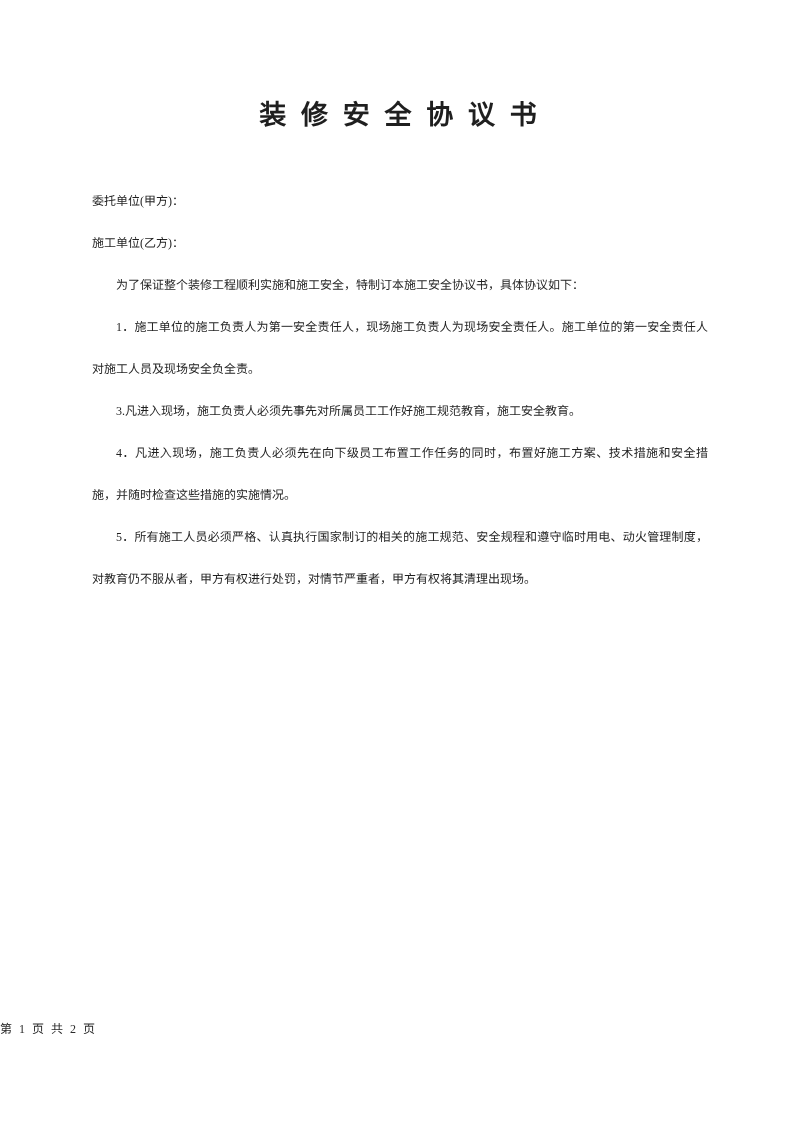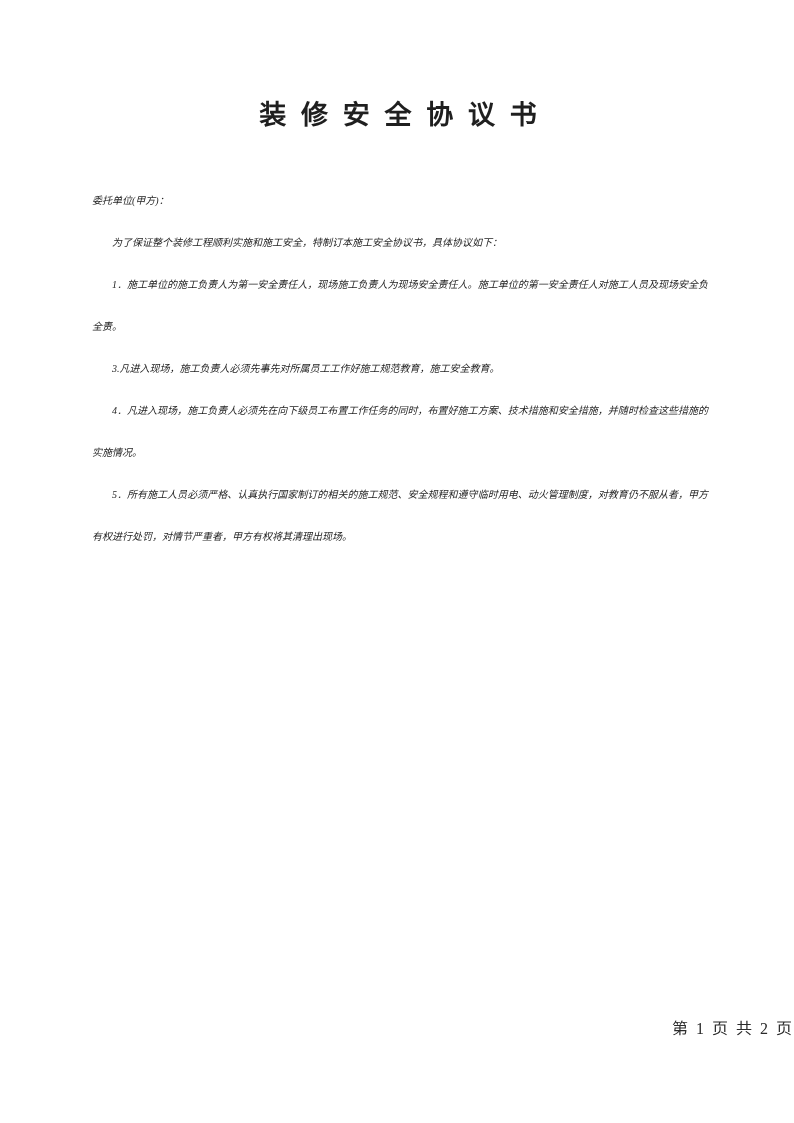--- a/index.html
+++ b/index.html
@@ -26,50 +26,50 @@
     margin-top: 97px;
     margin-bottom: 47px;
     font-size: 27px;
     font-weight: bold;
     line-height: 36px;
     text-align: center;
     letter-spacing: 4px;
     white-space: nowrap;
   }
   .para {
-    font-size: 10px;
+    font-size: 12px;
     line-height: 42px;
     text-align: justify;
     text-justify: inter-ideograph;
-    font-style: italic;
   }
   .para.indent {
     text-indent: 2em;
   }
   .footer {
     position: absolute;
     left: 0;
     right: 0;
     top: 1021px;
-    text-align: right;
-    font-size: 16px;
+    text-align: left;
+    font-size: 12px;
     line-height: 16px;
     letter-spacing: 2px;
     color: #2a2a2a;
   }
 </style>
 </head>
 <body>
 
 <div class="page">
   <div class="content">
     <h1 class="doc-title">装 修 安 全 协 议 书</h1>
 
     <p class="para">委托单位(甲方)：</p>
 
+    <p class="para">施工单位(乙方)：</p>
 
     <p class="para indent">为了保证整个装修工程顺利实施和施工安全，特制订本施工安全协议书，具体协议如下：</p>
 
     <p class="para indent">1．施工单位的施工负责人为第一安全责任人，现场施工负责人为现场安全责任人。施工单位的第一安全责任人对施工人员及现场安全负全责。</p>
 
 
     <p class="para indent">3.凡进入现场，施工负责人必须先事先对所属员工工作好施工规范教育，施工安全教育。</p>
 
     <p class="para indent">4．凡进入现场，施工负责人必须先在向下级员工布置工作任务的同时，布置好施工方案、技术措施和安全措施，并随时检查这些措施的实施情况。</p>
 

